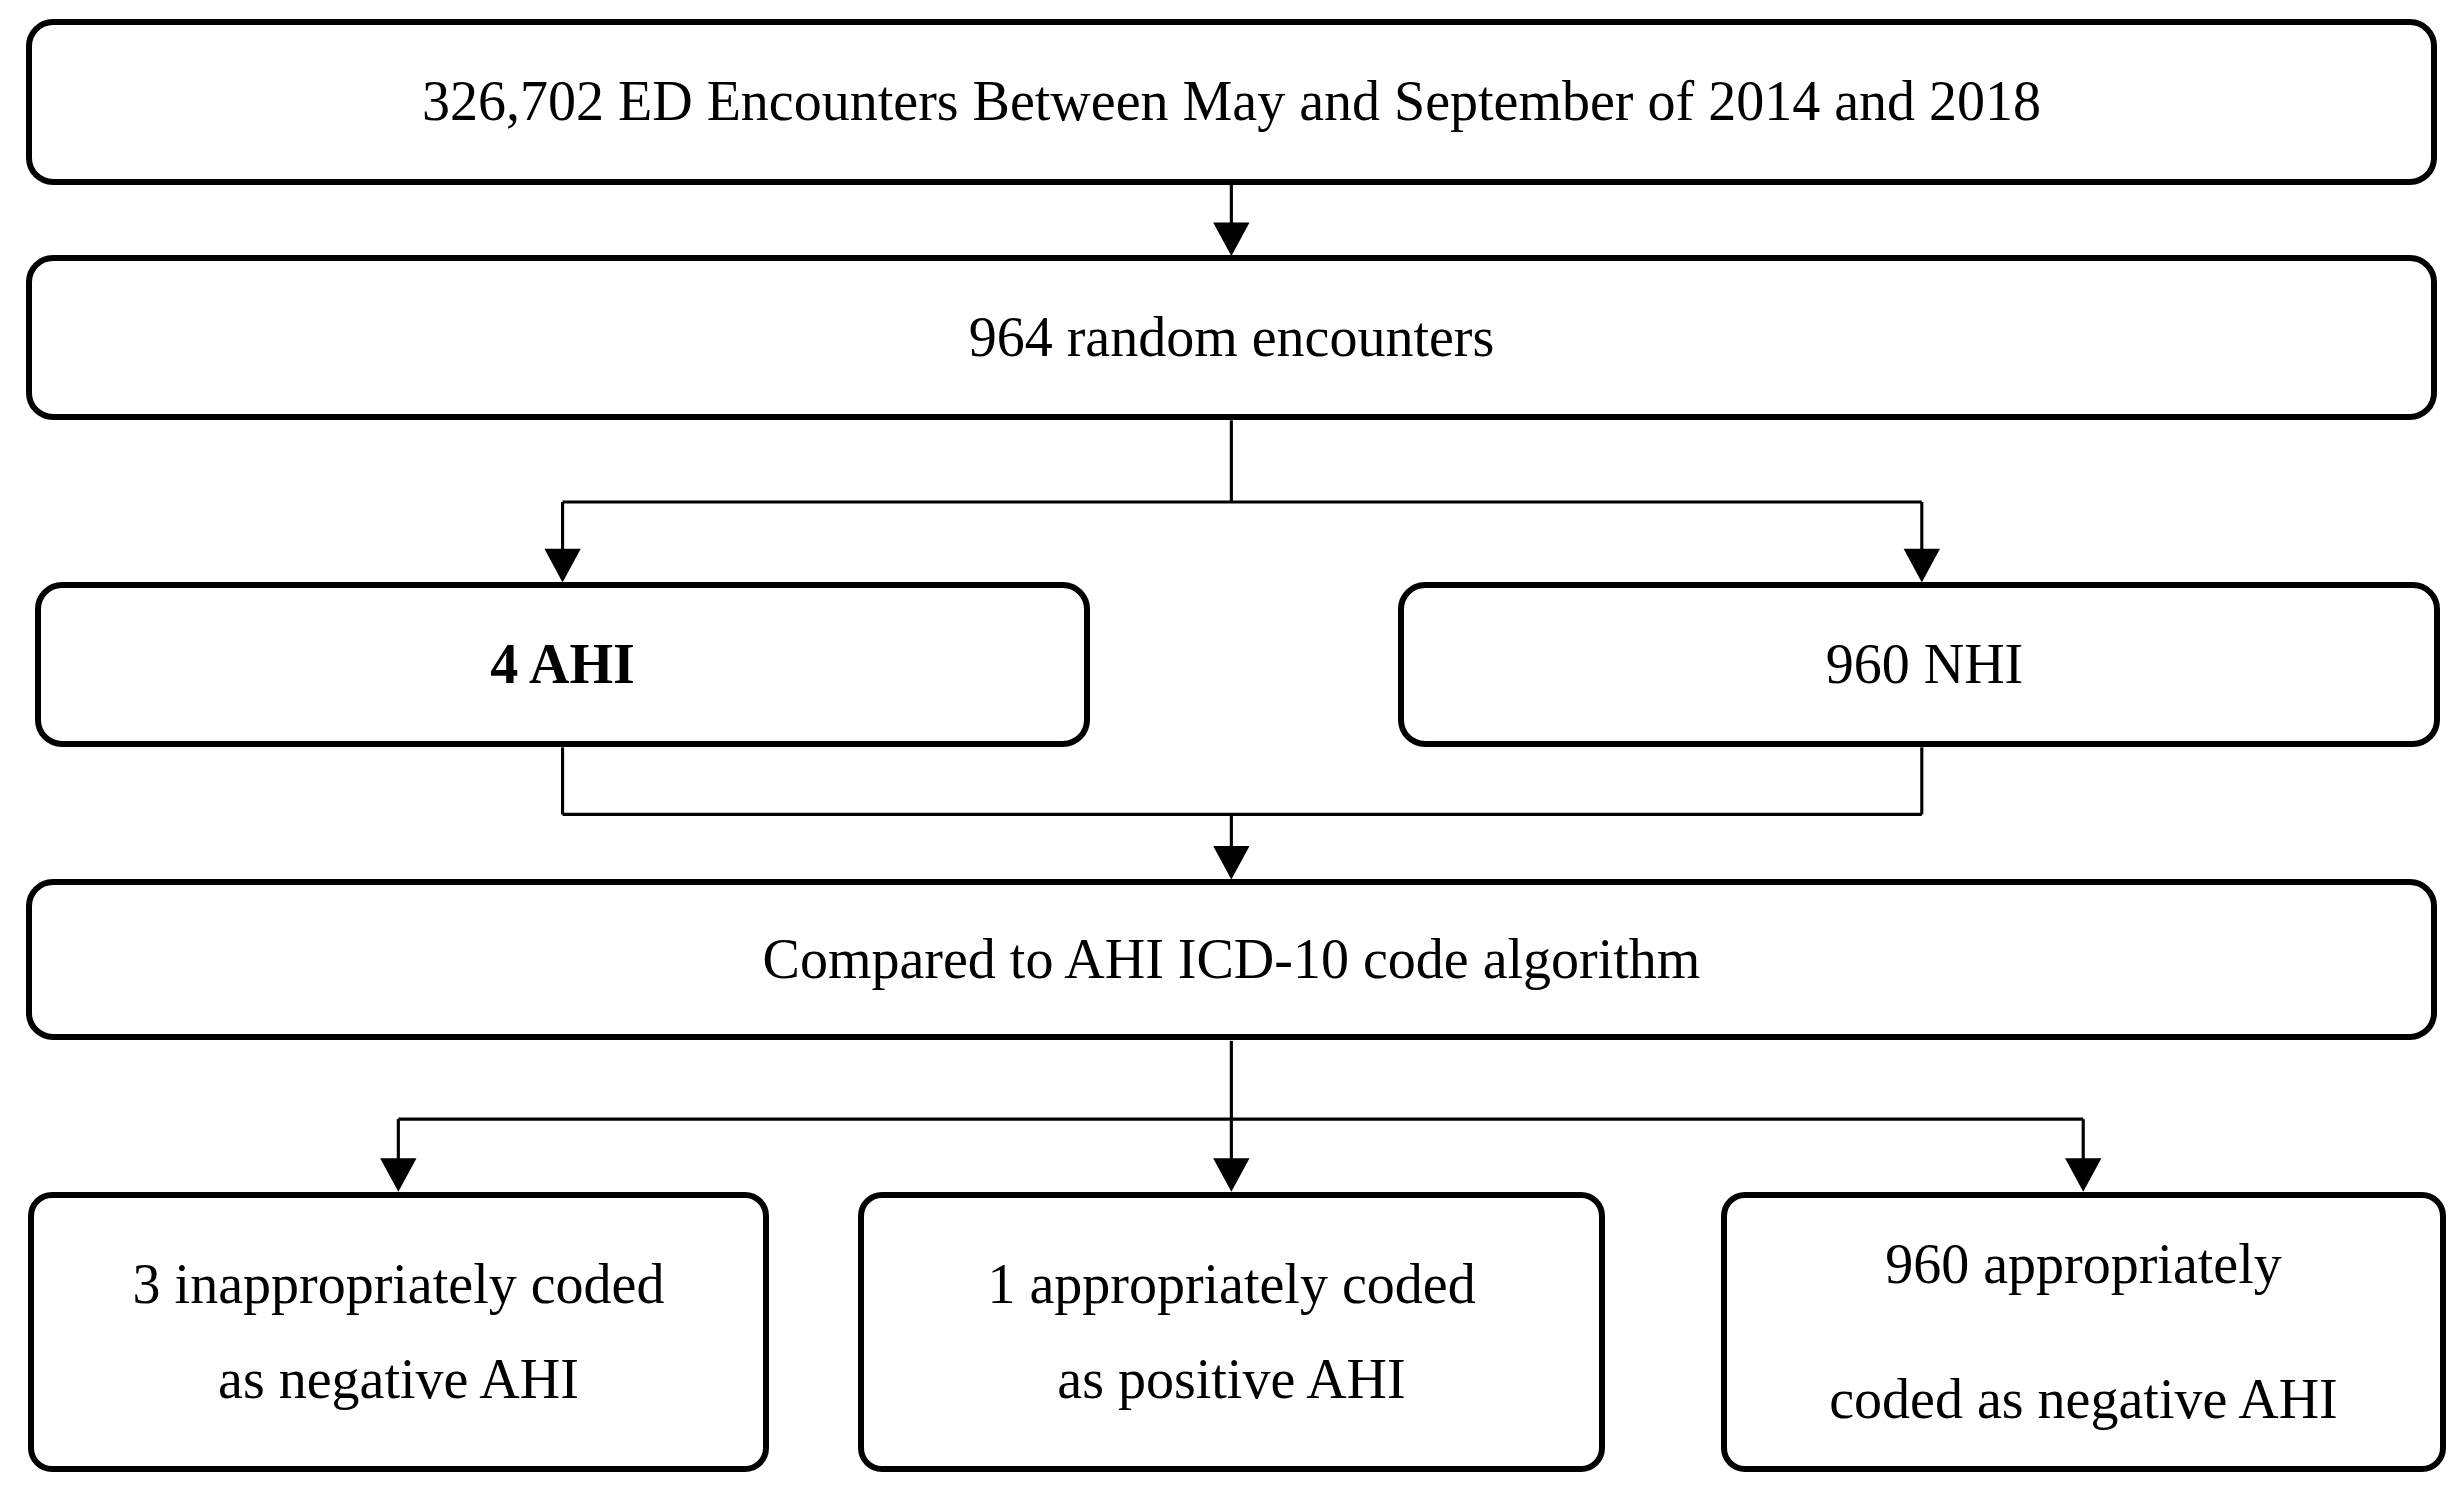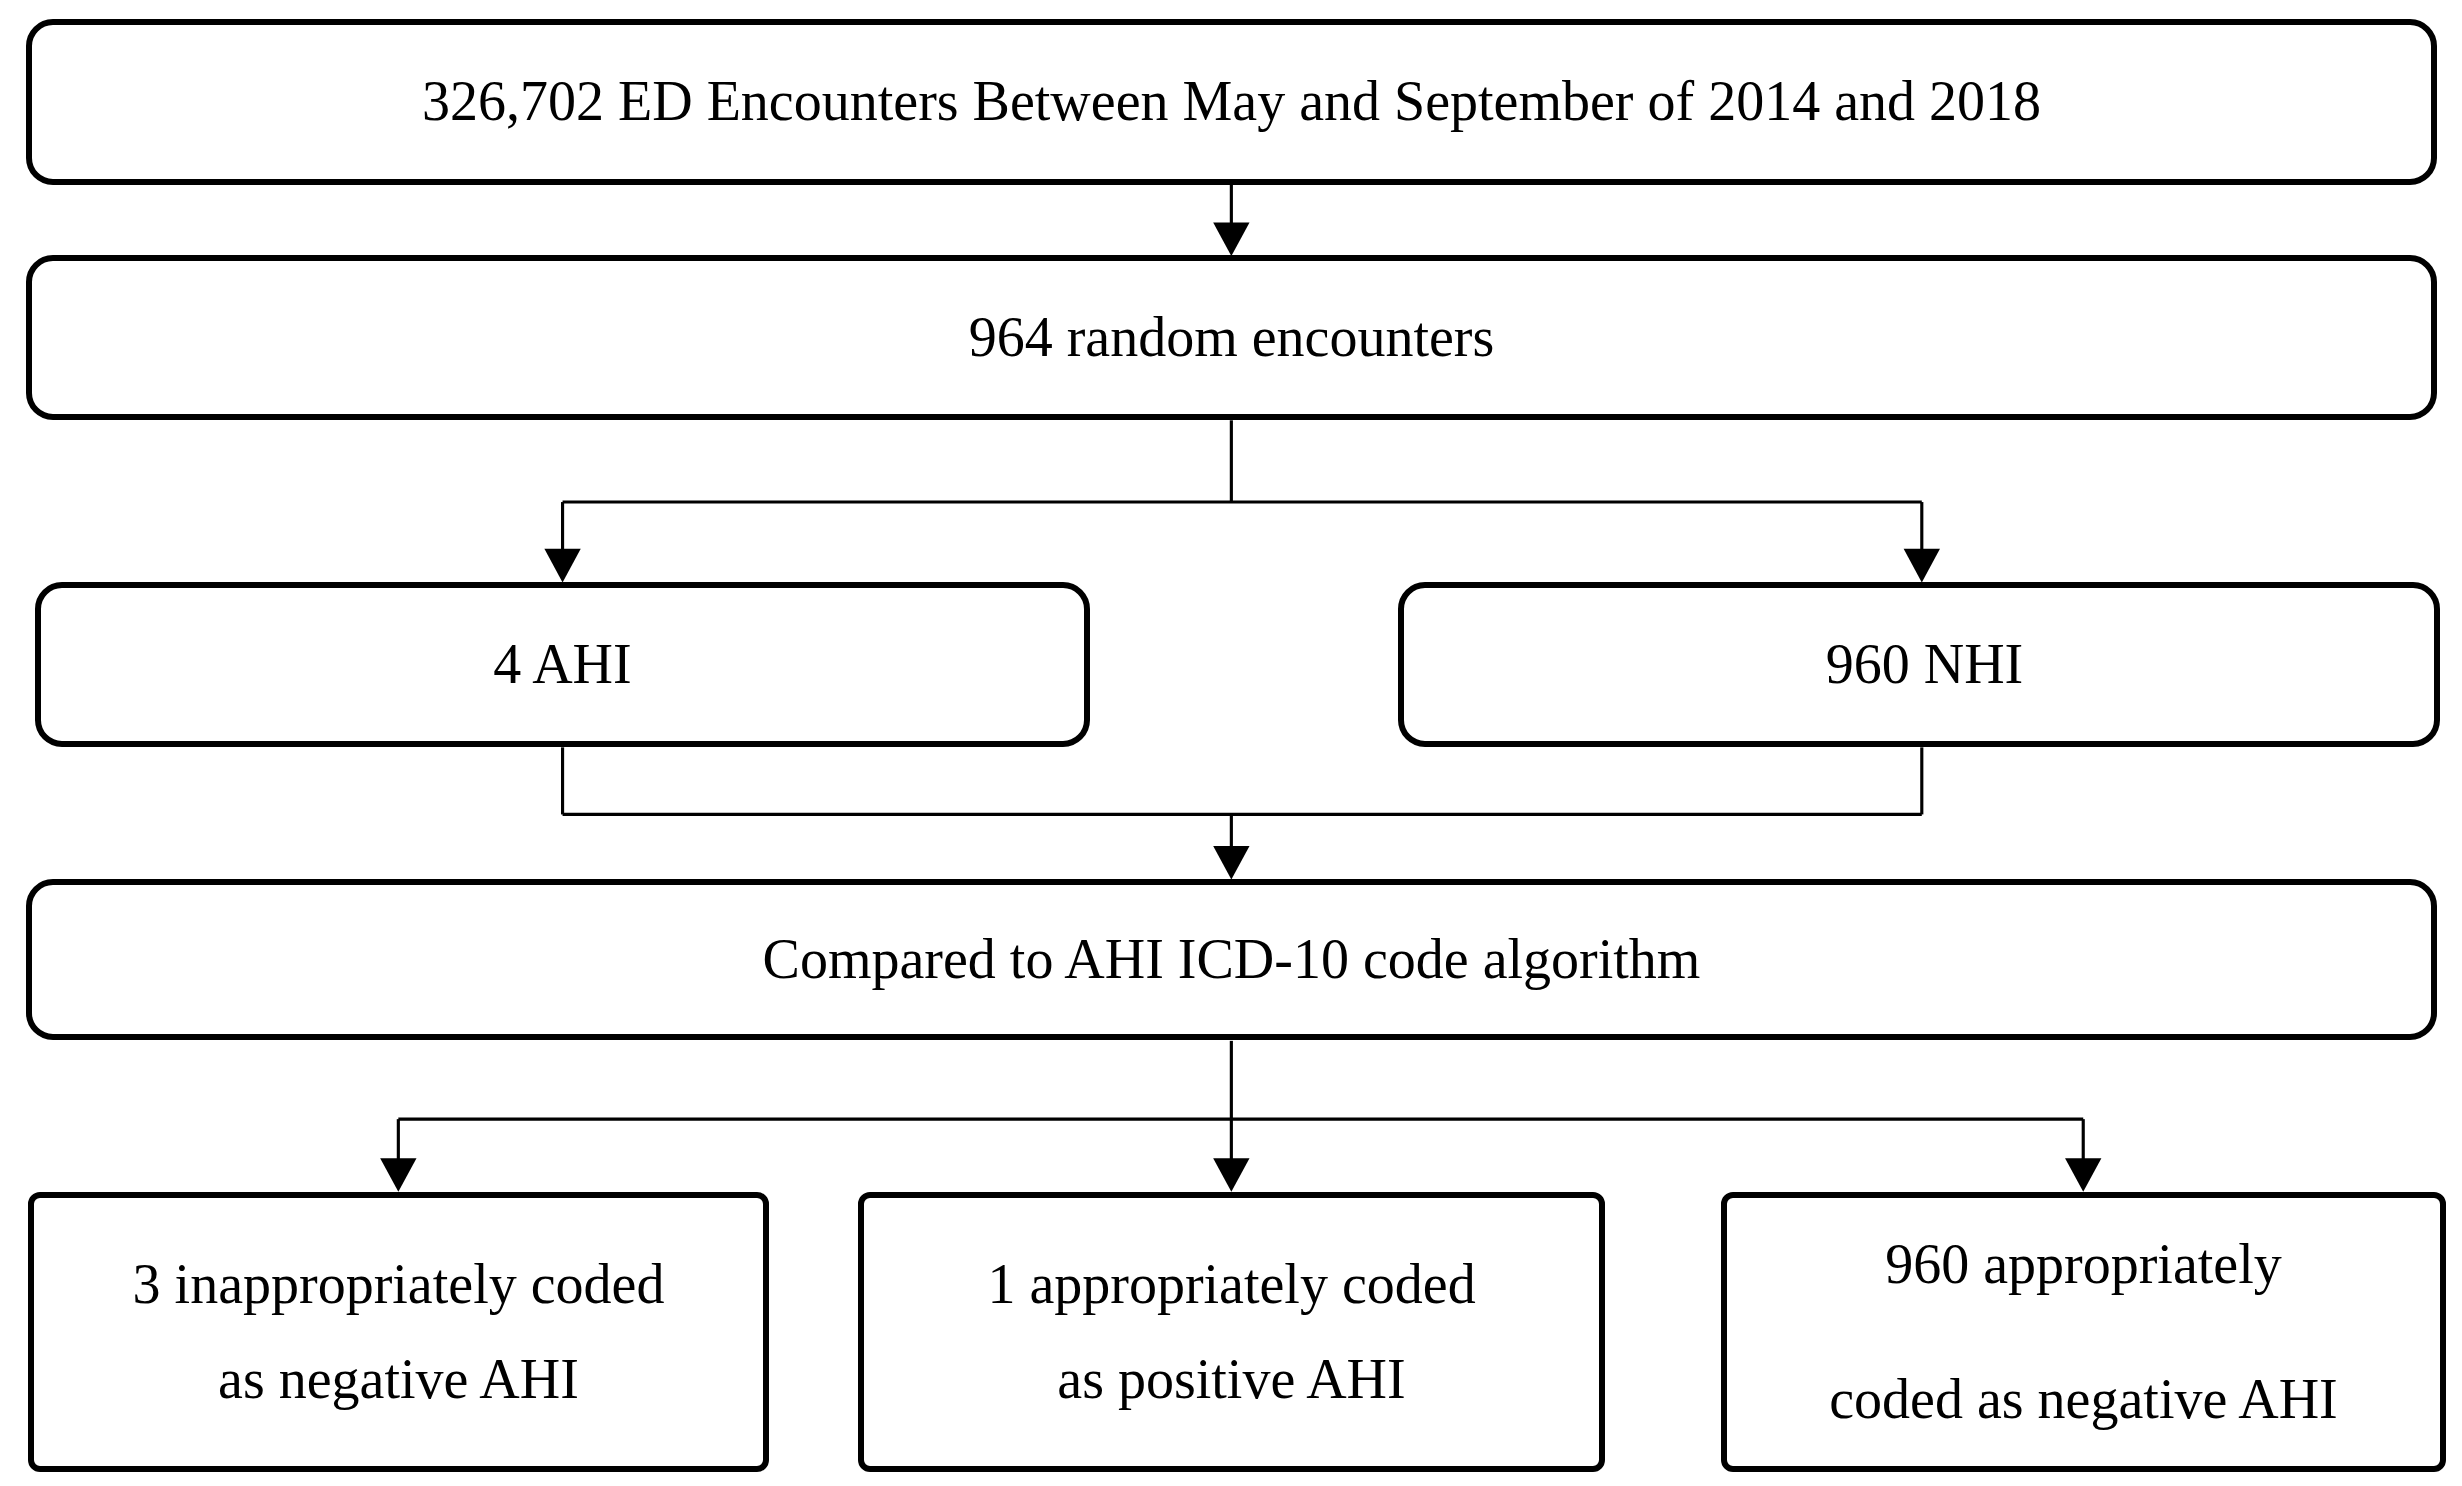--- a/index.html
+++ b/index.html
@@ -31,26 +31,26 @@
     display: flex;
     flex-direction: column;
     align-items: center;
     justify-content: center;
     text-align: center;
     font-size: 56px;
     line-height: 1.35;
     white-space: nowrap;
   }
   .node.two-line {
-    border-radius: 12px;
+    border-radius: 24px;
     line-height: 1.7;
   }
   #node-total    { left: 26px;   top: 19px;   width: 2411px; height: 166px; }
   #node-random   { left: 26px;   top: 255px;  width: 2411px; height: 165px; align-items: center; }
-  #node-ahi      { left: 35px;   top: 582px;  width: 1055px; height: 165px; }
+  #node-ahi      { left: 35px;   top: 582px;  width: 1055px; height: 165px; font-weight: bold; }
   #node-nhi      { left: 1398px; top: 582px;  width: 1042px; height: 165px; padding-left: 11px; }
   #node-compared { left: 26px;   top: 879px; width: 2411px; height: 161px; }
   #node-neg3     { left: 28px;   top: 1192px; width: 741px; height: 280px; }
   #node-pos1     { left: 858px; top: 1192px; width: 747px; height: 280px; }
   #node-neg960   { left: 1721px; top: 1192px; width: 725px; height: 280px; gap: 40px; }
 </style>
 </head>
 <body>
 
 <div class="canvas">

